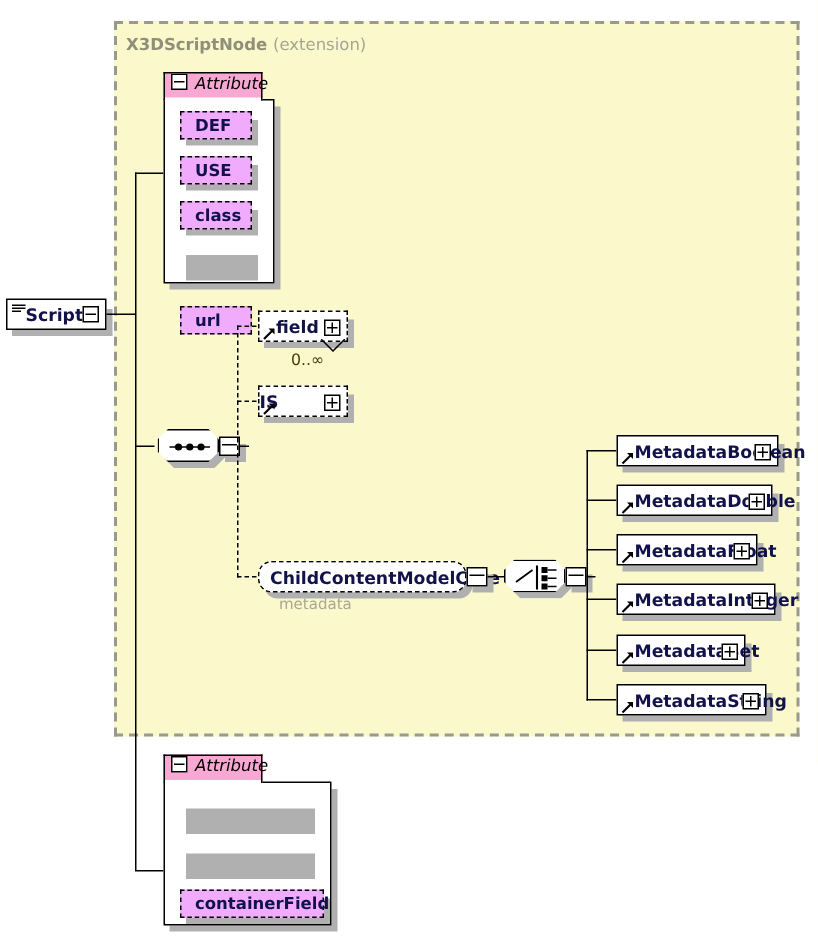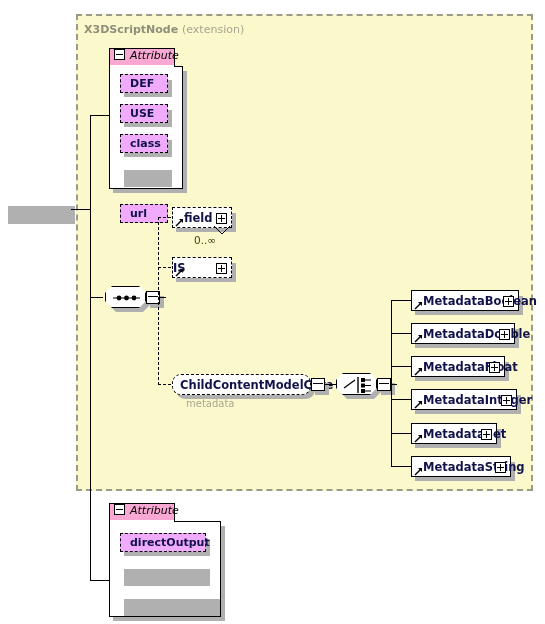--- a/index.html
+++ b/index.html
@@ -120,20 +120,29 @@
 
 <div class="canvas">
 
   <div class="ext-box" style="left:76px;top:2px;width:457px;height:477px;"></div>
   <div class="ext-title" style="left:84px;top:11px;">
     <span>X3DScriptNode</span>
     <span class="paren">(extension)</span>
   </div>
 
   <div class="sh" style="left:8px;top:194px;width:67px;height:18px;"></div>
+  <div class="node solid" style="left:4px;top:187px;width:67px;height:21px;">
+    <span class="doc-icon" style="left:3px;top:3px;">
+      <i style="top:0;width:9px;"></i>
+        <i style="top:2px;width:9px;"></i>
+        <i style="top:4px;width:6px;"></i>
+    </span>
+    <span class="lbl" style="margin-left:12px;">Script</span>
+    <span class="exp" style="position:absolute;right:4px;top:4px;"></span>
+  </div>
 
   <div class="ln h" style="left:71px;top:197px;width:19px;"></div>
   <div class="ln v" style="left:90px;top:103px;height:465px;"></div>
 
   <div class="ln h" style="left:90px;top:103px;width:19px;"></div>
 
   <div class="ln h" style="left:90px;top:285px;width:13px;"></div>
 
   <div class="ln h" style="left:90px;top:568px;width:19px;"></div>
 
@@ -314,21 +323,21 @@
     <div class="sh" style="left:4px;top:23px;width:112px;height:95px;"></div>
     <div class="body" style="top:18px;width:112px;height:96px;"></div>
     <div class="tab" style="width:66px;">
       <span class="exp"></span>
       <span class="tabtext">Attribute</span>
     </div>
     <div class="bodymask" style="left:1px;top:17px;width:64px;height:3px;"></div>
   </div>
 
   <div class="sh" style="left:124px;top:527px;width:86px;height:17px;"></div>
-  <div class="attr-leaf" style="left:120px;top:521px;width:86px;height:19px;">
-    <span class="lbl">directOutput</span>
-  </div>
 
   <div class="sh" style="left:124px;top:557px;width:86px;height:17px;"></div>
 
   <div class="sh" style="left:124px;top:587px;width:96px;height:17px;"></div>
+  <div class="attr-leaf" style="left:120px;top:581px;width:96px;height:19px;">
+    <span class="lbl">containerField</span>
+  </div>
 
 </div>
 
 </body></html>

